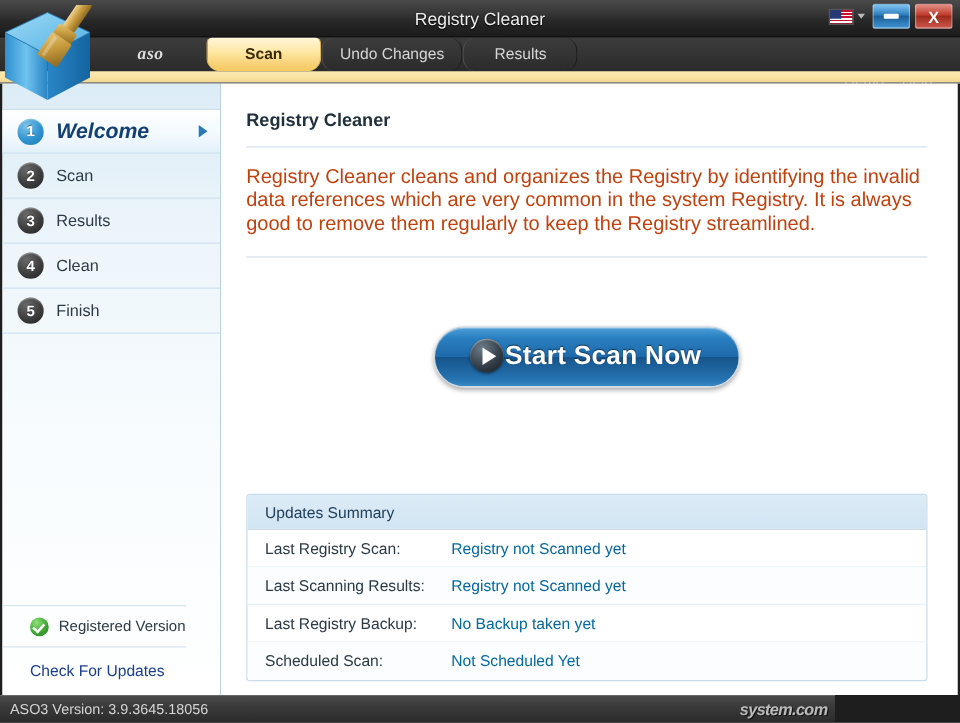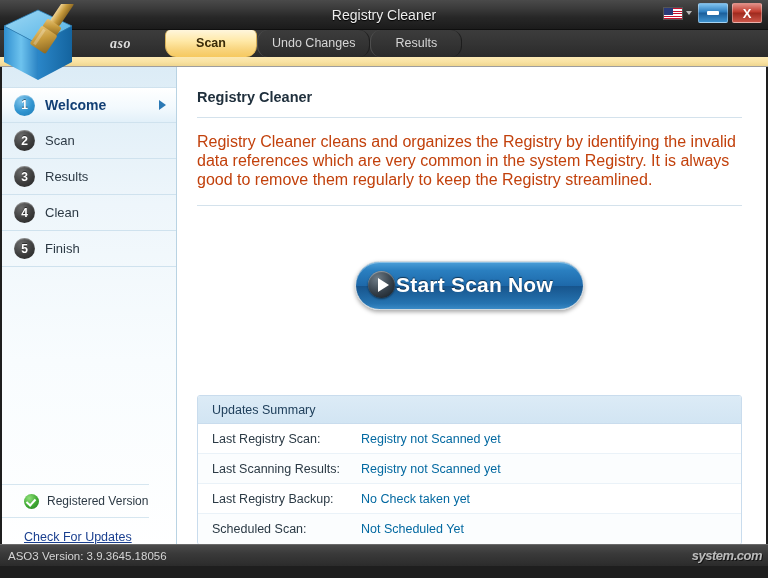--- a/index.html
+++ b/index.html
@@ -183,21 +183,21 @@
     box-shadow: inset 0 1px 1px rgba(255,255,255,0.35);
     text-shadow: 0 -1px 0 rgba(0,0,0,0.5);
   }
   .nav-item.active .badge {
     background: radial-gradient(circle at 35% 28%, #7fc4ea 0%, #2f93cf 55%, #1f7bb4 100%);
   }
   .nav-label {
     font-size: 13px; color: #2d3a45;
   }
   .nav-item.active .nav-label {
-    font-weight: bold; color: #123f74; font-size: 14px;
+    font-weight: bold; color: #123f74; font-size: 17px; font-style: italic;
   }
   .nav-arrow {
     margin-left: auto;
     width: 0; height: 0;
     border-top: 5px solid transparent;
     border-bottom: 5px solid transparent;
     border-left: 7px solid #2b79b5;
   }
 
   .sidebar-foot {
@@ -223,21 +223,21 @@
     border-width: 0 2px 2px 0;
     transform: rotate(42deg);
   }
   .reg-text { font-size: 12px; color: #2d3a45; }
   .upd-row {
     height: 38px; display: flex; align-items: center;
     padding-left: 22px;
   }
   .upd-link {
     font-size: 12.5px; color: #1a3f8f;
-    text-decoration: underline; cursor: pointer;
+    cursor: pointer;
   }
 
   
   .main {
     flex: 1; height: 489px;
     background: #ffffff;
     padding: 22px 24px 0 20px;
     position: relative;
   }
   .page-title {
@@ -251,21 +251,21 @@
     max-width: 545px;
   }
   .hr2 { height: 1px; background: #d4e2ec; margin: 16px 0 0 0; }
 
   .scan-wrap {
     display: flex; justify-content: center;
     margin-top: 55px;
   }
   .scan-btn {
     display: inline-flex; align-items: center; gap: 1px;
-    padding: 9px 30px 11px 12px;
+    padding: 9px 30px 11px 28px;
     border-radius: 26px;
     background: linear-gradient(to bottom, #4c9fd8 0%, #2a7fc0 18%, #1e69aa 50%, #17548c 51%, #2573b0 88%, #3a8ac6 100%);
     border: 1px solid #cfd8de;
     box-shadow: 0 2px 4px rgba(0,0,0,0.35), inset 0 1px 0 rgba(255,255,255,0.35);
     cursor: pointer;
   }
   .play-icon {
     width: 27px; height: 27px; border-radius: 50%;
     background: radial-gradient(circle at 35% 28%, #6f7d88 0%, #343f49 55%, #141a20 100%);
     box-shadow: inset 0 1px 1px rgba(255,255,255,0.4), 0 1px 2px rgba(0,0,0,0.5);
@@ -305,21 +305,21 @@
     border-bottom: 1px solid #eaf2f8;
     font-size: 12.5px; color: #2b3a45;
   }
   .summary-row:last-child { border-bottom: none; }
   .summary-row:nth-child(odd) { background: #fbfdfe; }
   .sum-k { width: 163px; padding-left: 14px; }
   .sum-v { color: #0369a1; }
 
   
   .statusbar {
-    position: absolute; left: 0; bottom: 12px; width: 768px; height: 22px;
+    position: absolute; left: 0; bottom: 0; width: 668px; height: 22px;
     background: linear-gradient(to bottom, #4b4b4b 0%, #3a3a3a 40%, #2b2b2b 100%);
     border-top: 1px solid #6a6a6a;
     padding-left: 48px;
   }
   .status-text {
     position: absolute; left: 8px; top: 0; height: 22px; line-height: 22px;
     color: #d4d4d4; font-size: 11.5px;
   }
   .watermark {
     position: absolute; right: 6px; top: 0; height: 22px; line-height: 22px;
@@ -458,21 +458,21 @@
         <div class="summary-row">
           <span class="sum-k">Last Registry Scan:</span>
           <span class="sum-v">Registry not Scanned yet</span>
         </div>
         <div class="summary-row">
           <span class="sum-k">Last Scanning Results:</span>
           <span class="sum-v">Registry not Scanned yet</span>
         </div>
         <div class="summary-row">
           <span class="sum-k">Last Registry Backup:</span>
-          <span class="sum-v">No Check taken yet</span>
+          <span class="sum-v">No Backup taken yet</span>
         </div>
         <div class="summary-row">
           <span class="sum-k">Scheduled Scan:</span>
           <span class="sum-v">Not Scheduled Yet</span>
         </div>
       </div>
     </div>
   </div>
 
   <div class="statusbar">

